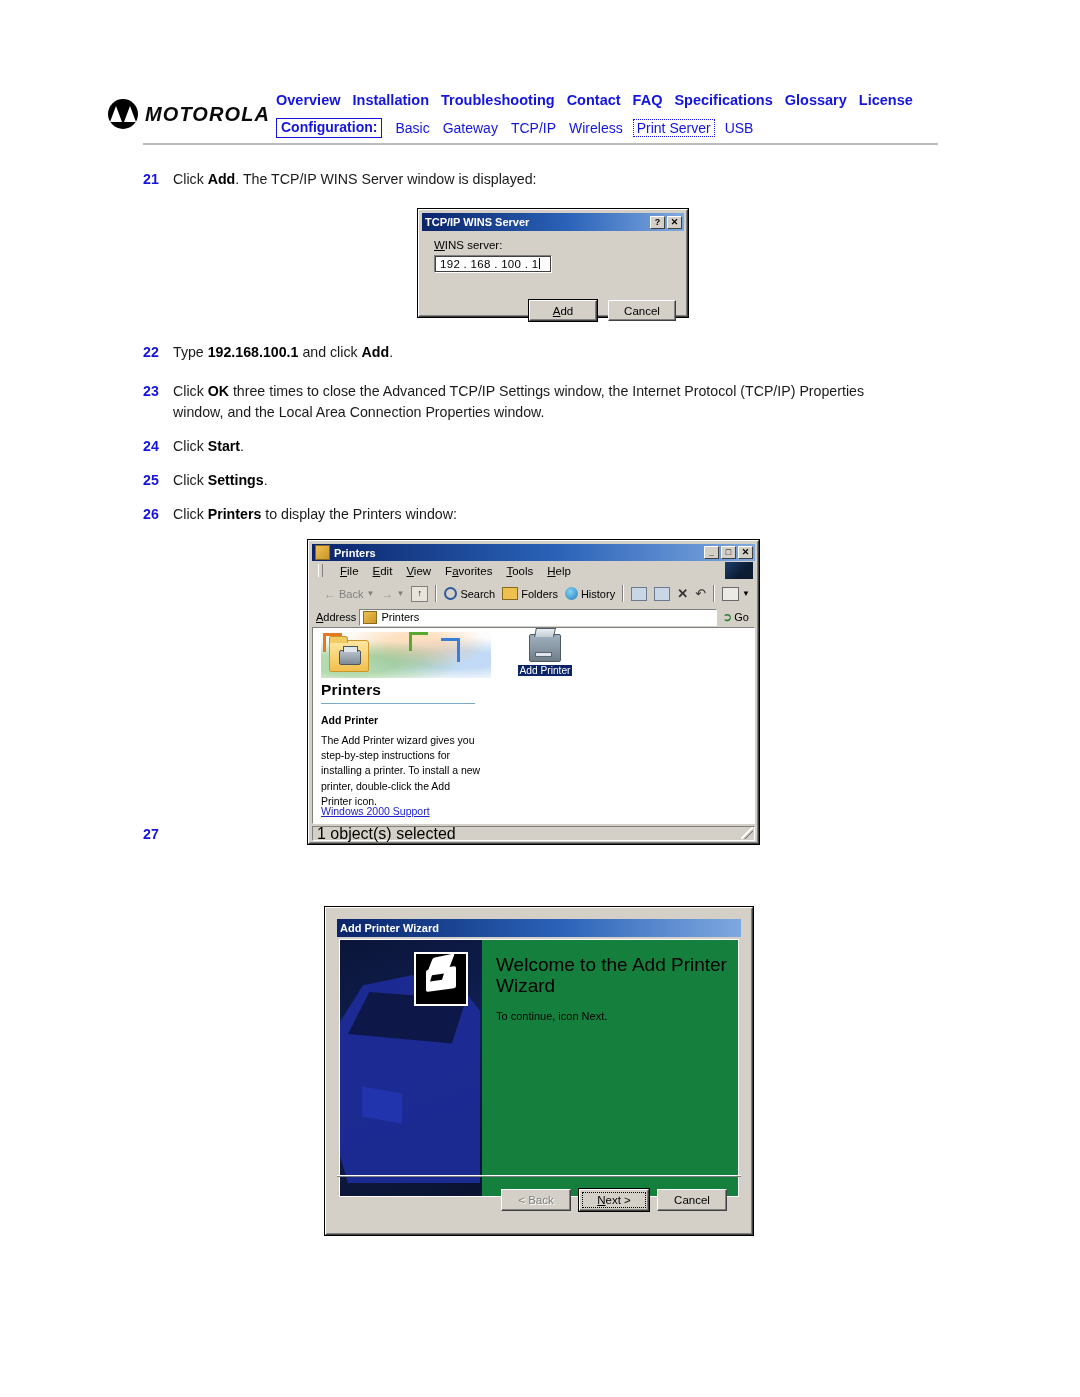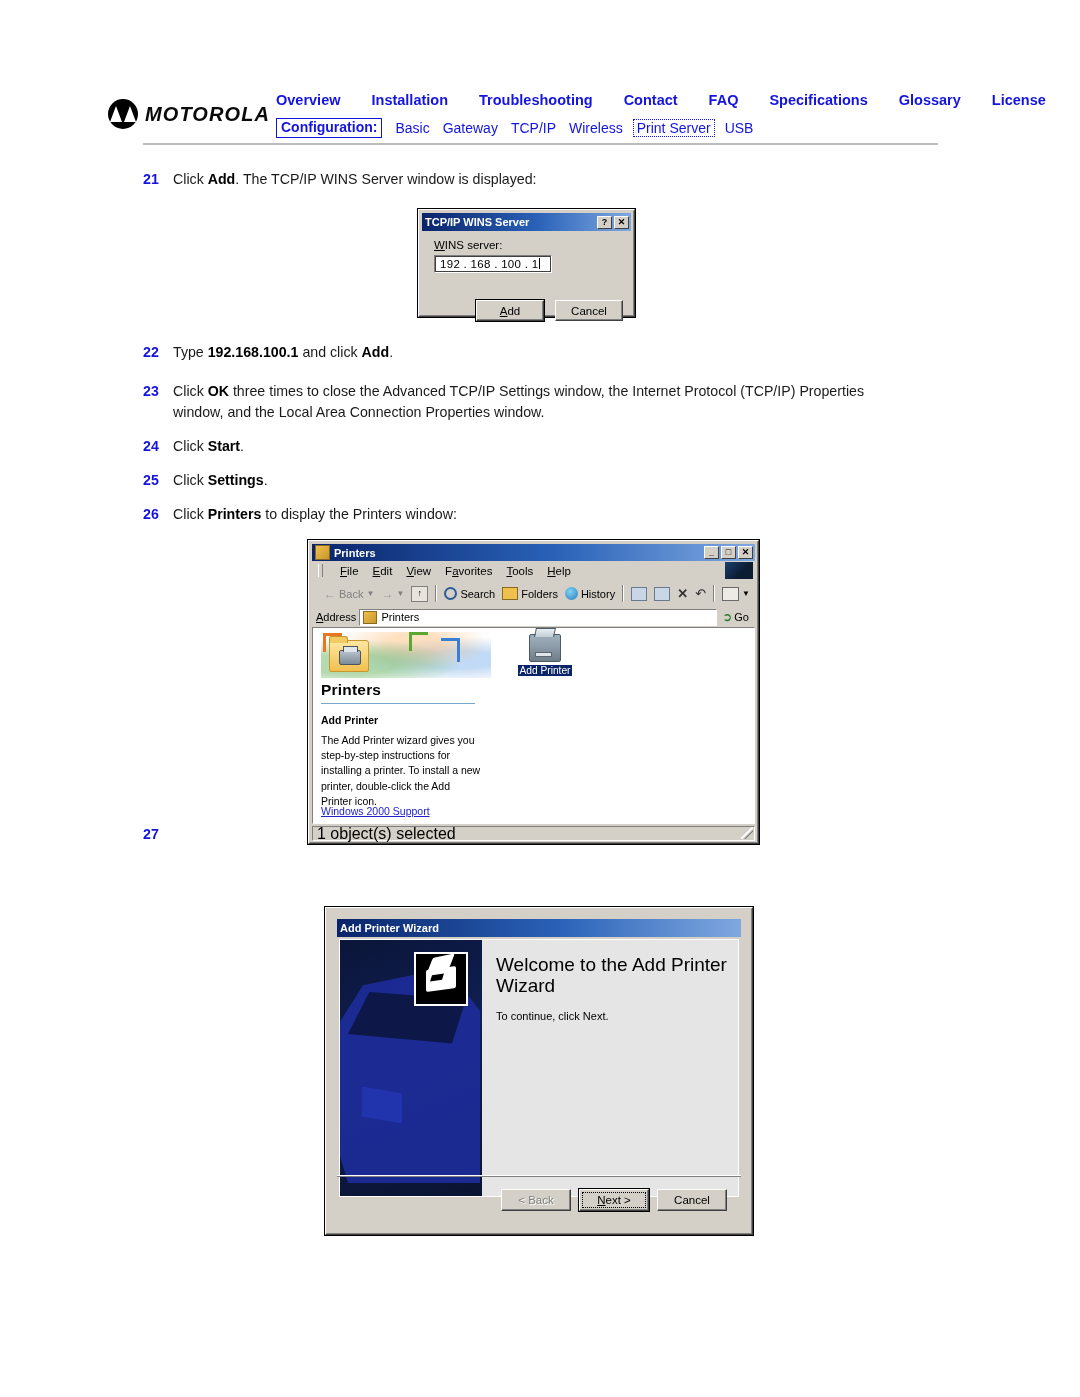--- a/index.html
+++ b/index.html
@@ -72,21 +72,21 @@
   }
 
   .navzone {
     position: absolute;
     left: 276px;
     top: 92px;
   }
   .nav-row1 {
     display: flex;
     align-items: baseline;
-    gap: 31px;
+    gap: 12px;
     font-size: 14.5px;
     font-weight: bold;
     color: #1111dd;
     white-space: nowrap;
   }
   .nav-row1 .nav-link { color: #1414e0; cursor: pointer; }
   .nav-row2 {
     display: flex;
     align-items: center;
     gap: 13px;
@@ -186,21 +186,21 @@
     font-size: 9px;
     line-height: 11px;
     text-align: center;
     color: #000;
     font-weight: bold;
     box-sizing: border-box;
     font-family: "Liberation Sans", sans-serif;
   }
 
   
-  #wins-dialog { left: 417px; top: 208px; width: 219px; height: 110px; }
+  #wins-dialog { left: 417px; top: 208px; width: 272px; height: 110px; }
   #wins-dialog .titlebar { height: 18px; }
   .wins-body { padding: 8px 10px 0 12px; position: relative; height: 100%; box-sizing: border-box; }
   .wins-label {
     font-size: 11.5px;
     color: #000;
     margin-bottom: 4px;
   }
   .wins-label u { text-decoration: underline; }
   .ipbox {
     width: 118px;
@@ -423,21 +423,21 @@
       linear-gradient(135deg, transparent 45%, #fff 46%, #fff 54%, transparent 55%),
       linear-gradient(135deg, transparent 62%, #808080 63%, #808080 70%, transparent 71%);
   }
 
   
   #wizard-window { left: 324px; top: 906px; width: 430px; height: 330px; }
   #wizard-window .titlebar { height: 18px; }
   .wiz-main { position: relative; height: calc(100% - 18px); background: #d4d0c8; }
   .wiz-content {
     position: absolute; left: 2px; right: 2px; top: 2px; height: 258px;
-    background: #e5e5e5;
+    background: #15803d;
     display: flex;
     border: 1px solid #fff;
     box-sizing: border-box;
     overflow: hidden;
   }
   .wiz-banner {
     width: 142px; flex: none; position: relative;
     background: linear-gradient(160deg,#0a1538 0%,#101f52 40%,#0a1330 100%);
     overflow: hidden;
   }
@@ -733,21 +733,21 @@
           <div class="wiz-banner">
             <div class="big-printer"></div>
             <div class="big-printer2"></div>
             <div class="big-printer3"></div>
             <div class="wiz-icon">
                 <div class="pr"></div>
               </div>
           </div>
           <div class="wiz-text">
             <div class="wiz-title">Welcome to the Add Printer Wizard</div>
-            <div class="wiz-p">To continue, click Next.</div>
+            <div class="wiz-p">To continue, icon Next.</div>
           </div>
         </div>
         <div class="wiz-footer">
           <div class="w2k-btn disabled">&lt; Back</div>
           <div class="w2k-btn focus-default">
               <span style="position:relative;z-index:1;"><u>N</u>ext &gt;</span>
             </div>
           <div class="w2k-btn">Cancel</div>
         </div>
       </div>

